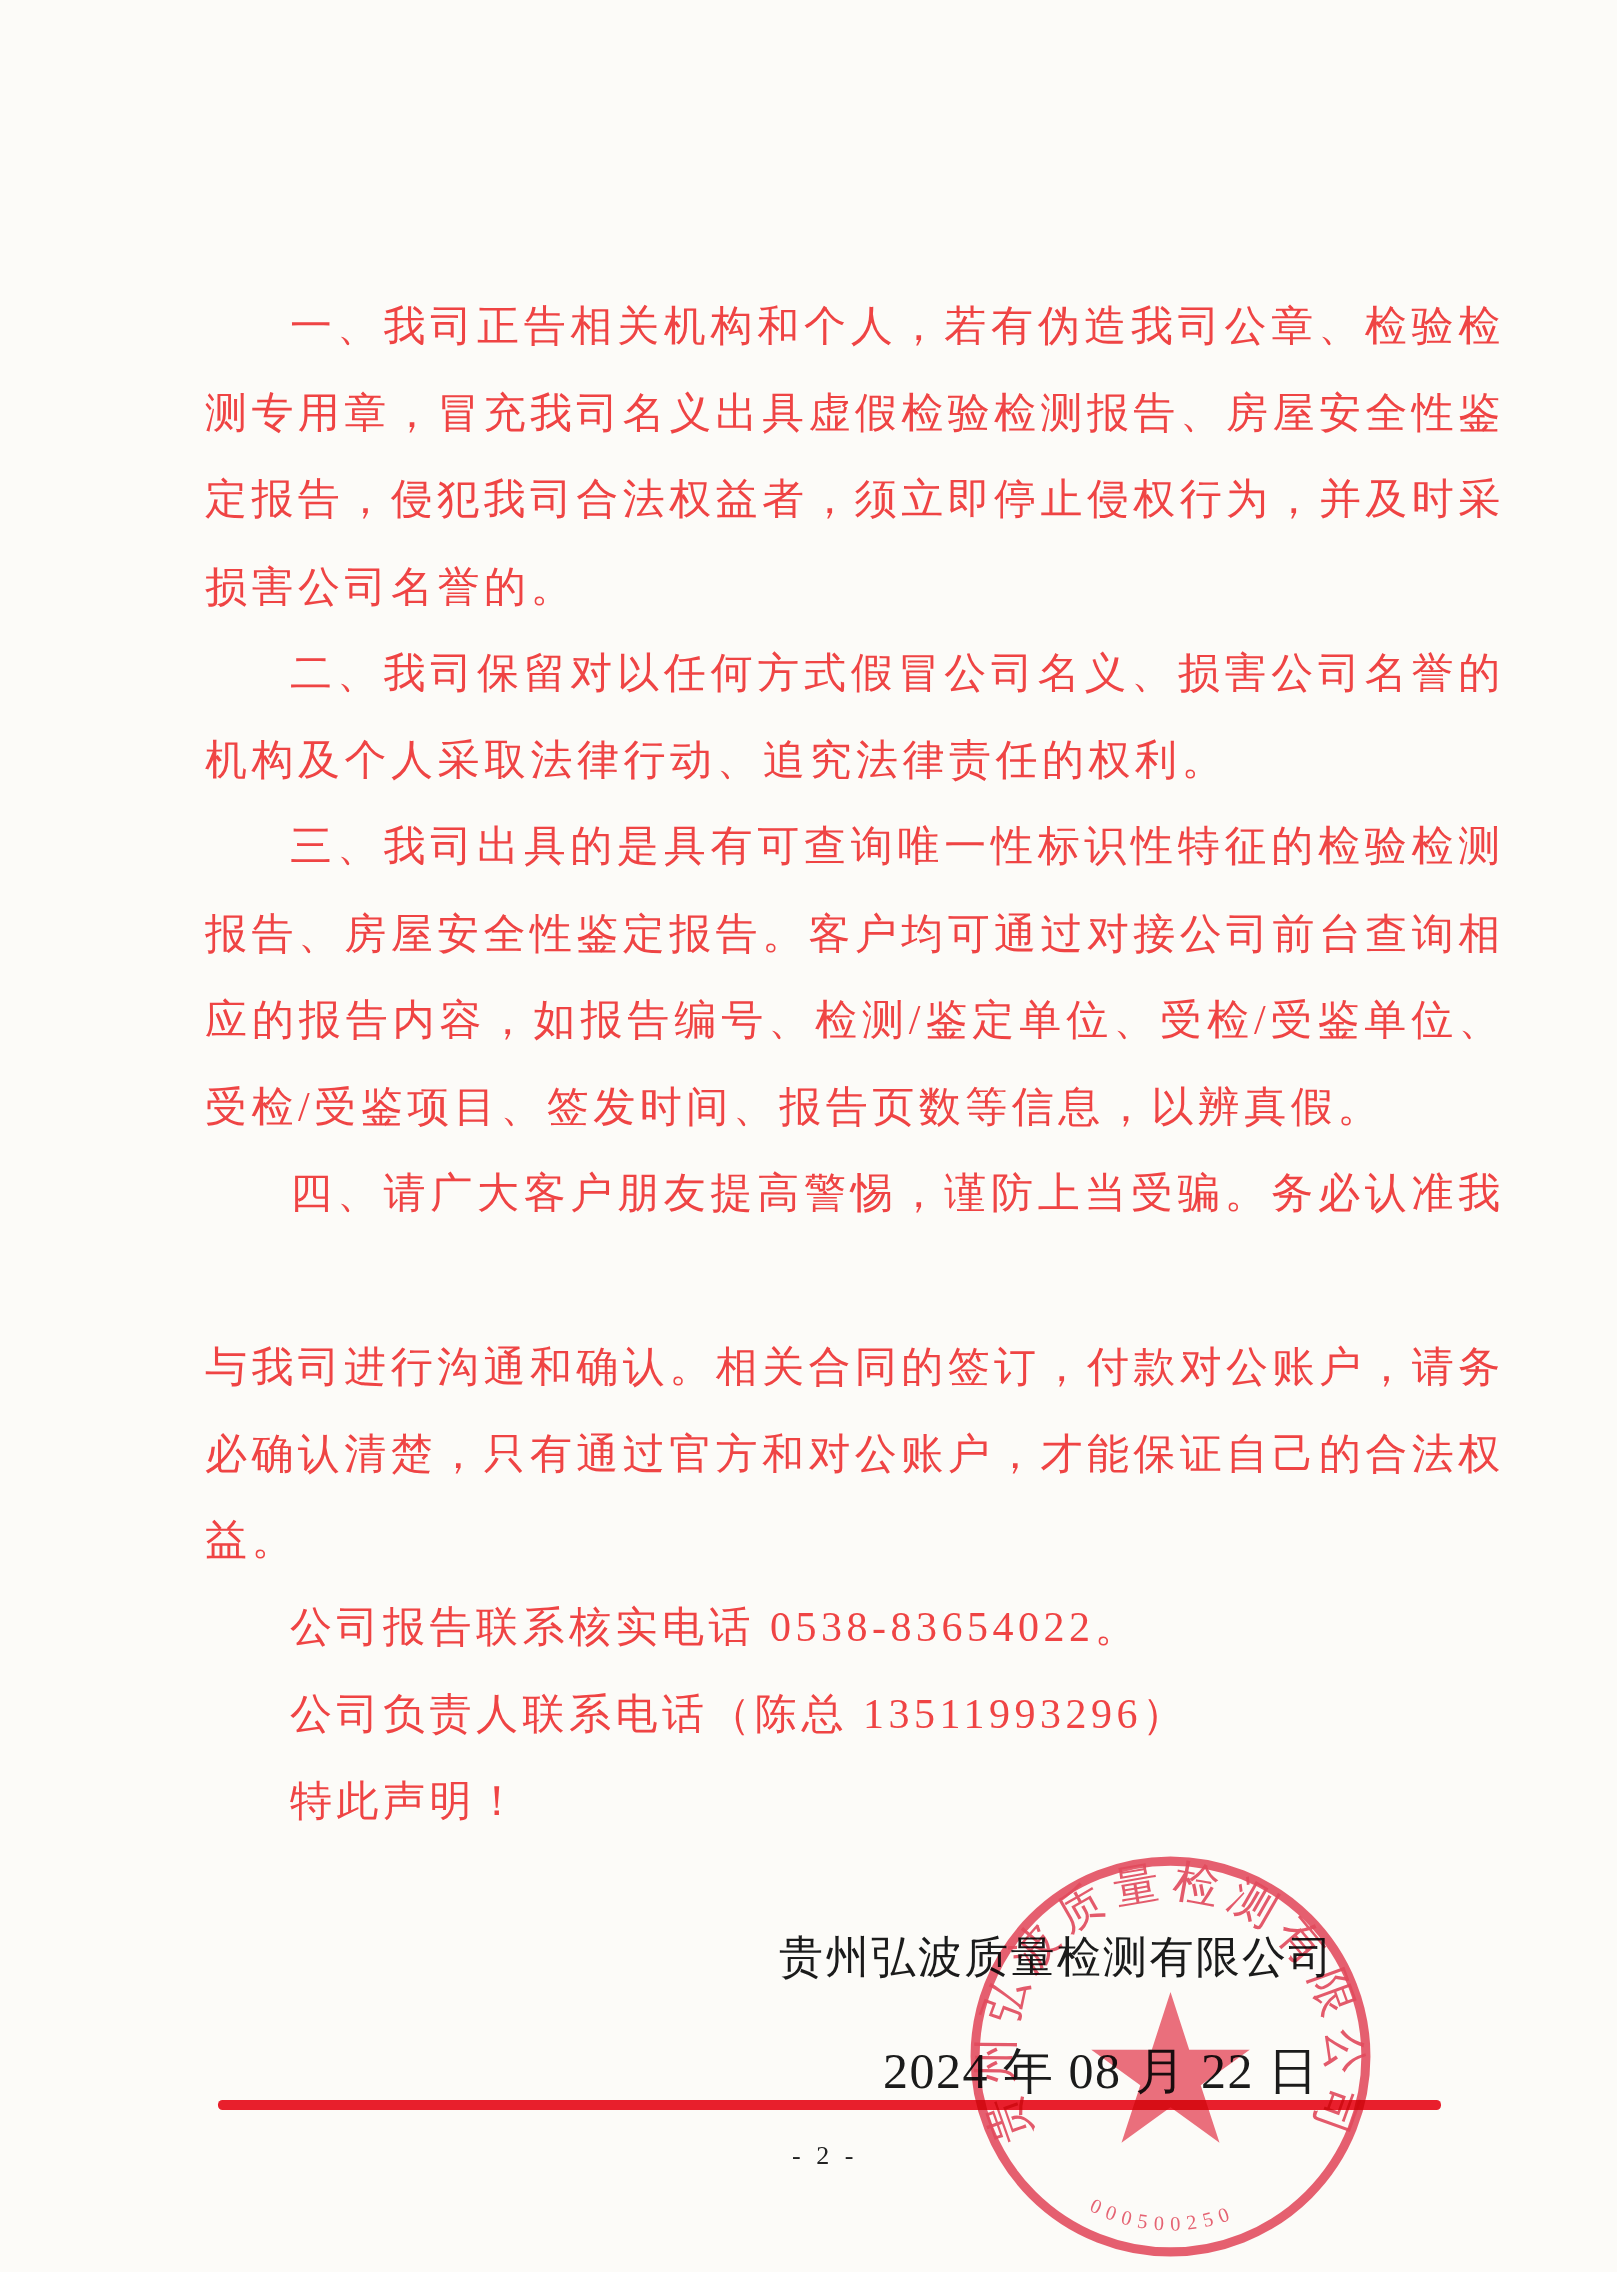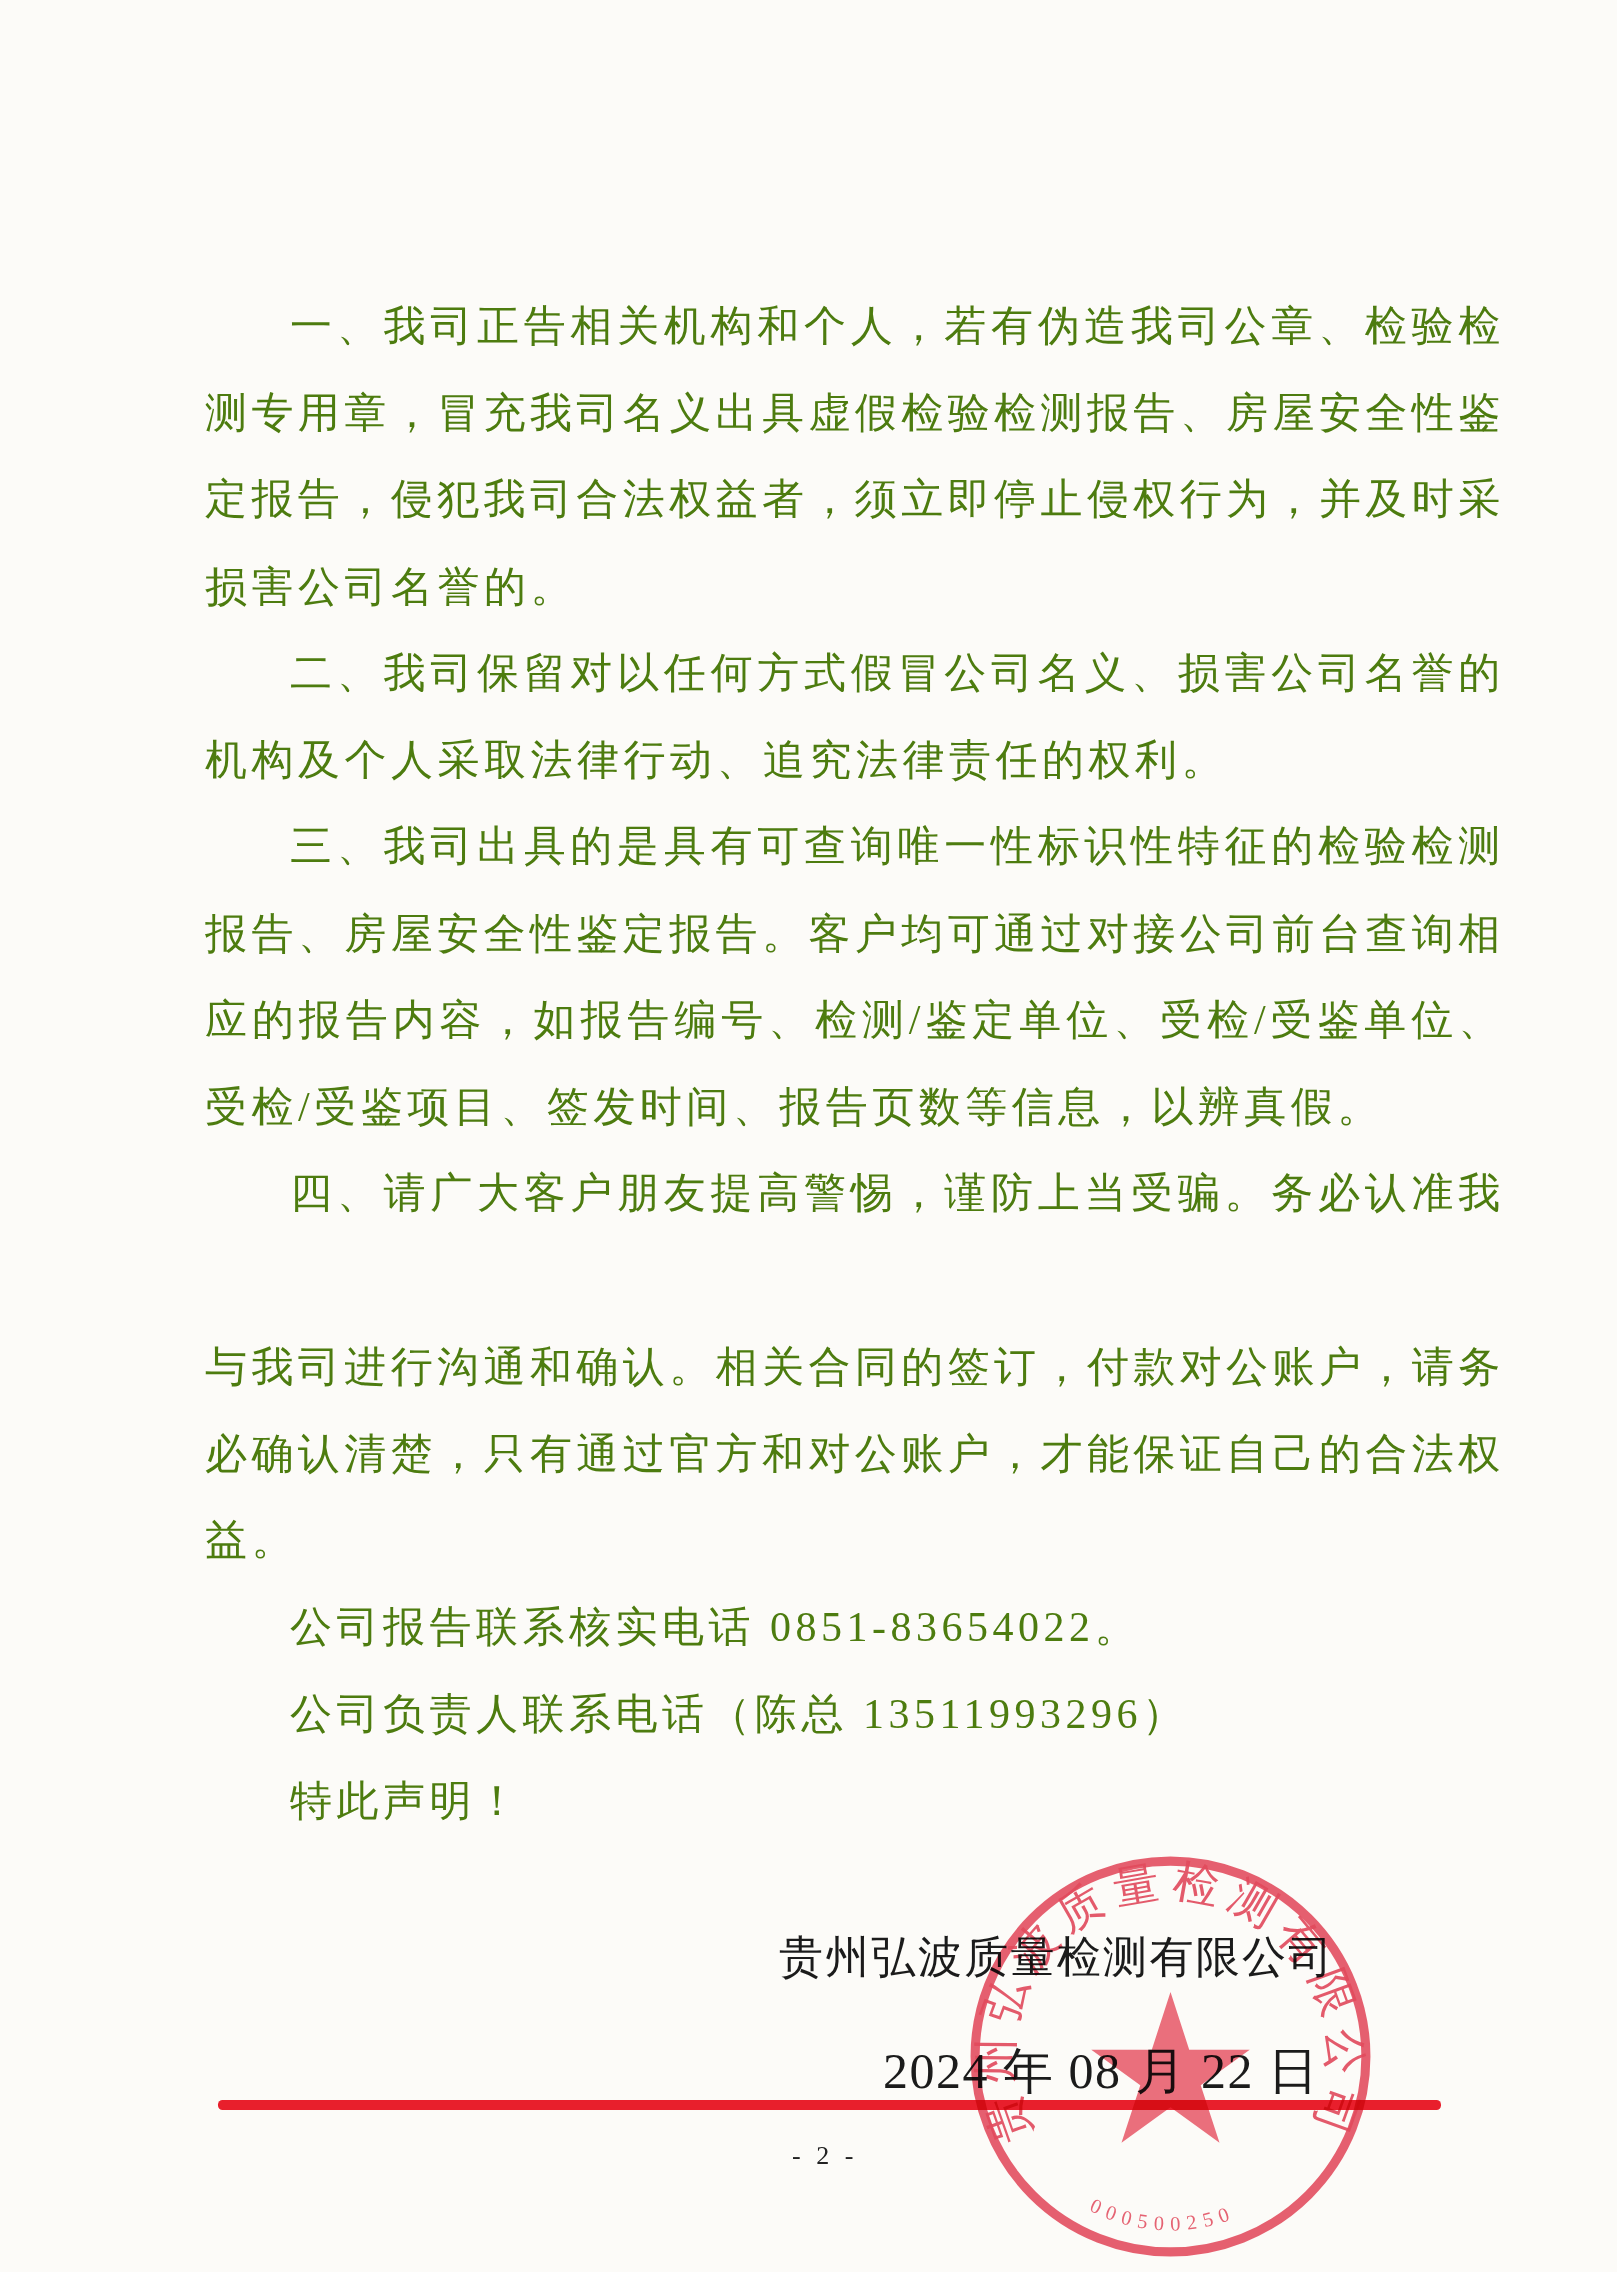--- a/index.html
+++ b/index.html
@@ -14,21 +14,21 @@
   }
   .line{
     position:absolute;
     left:205px;
     width:1299px;
     height:47px;
     font-size:42px;
     line-height:47px;
     letter-spacing:4.5px;
     white-space:nowrap;
-    color:#4d7c0f;
+    color:#ef4444;
   }
   .line.j{
     white-space:normal;
     text-align:justify;
     text-align-last:justify;
     letter-spacing:3.8px;
   }
   .line.ind{ padding-left:85px; width:1214px; }
   .line.j.ind{ width:1214px; }
   .sig-company{
@@ -87,21 +87,21 @@
   <div class="line j ind" style="top:650px">二、我司保留对以任何方式假冒公司名义、损害公司名誉的</div>
   <div class="line" style="top:737px">机构及个人采取法律行动、追究法律责任的权利。</div>
   <div class="line j ind" style="top:823px">三、我司出具的是具有可查询唯一性标识性特征的检验检测</div>
   <div class="line j" style="top:911px">报告、房屋安全性鉴定报告。客户均可通过对接公司前台查询相</div>
   <div class="line j" style="top:997px">应的报告内容，如报告编号、检测/鉴定单位、受检/受鉴单位、</div>
   <div class="line" style="top:1084px">受检/受鉴项目、签发时间、报告页数等信息，以辨真假。</div>
   <div class="line j ind" style="top:1170px">四、请广大客户朋友提高警惕，谨防上当受骗。务必认准我</div>
   <div class="line j" style="top:1344px">与我司进行沟通和确认。相关合同的签订，付款对公账户，请务</div>
   <div class="line j" style="top:1431px">必确认清楚，只有通过官方和对公账户，才能保证自己的合法权</div>
   <div class="line" style="top:1517px">益。</div>
-  <div class="line ind" style="top:1604px">公司报告联系核实电话 0851-83654022。</div>
+  <div class="line ind" style="top:1604px">公司报告联系核实电话 0538-83654022。</div>
   <div class="line ind" style="top:1691px">公司负责人联系电话（陈总 13511993296）</div>
   <div class="line ind" style="top:1778px">特此声明！</div>
 
   <div class="sig-company">贵州弘波质量检测有限公司</div>
   <div class="sig-date">2024 年 08 月 22 日</div>
 
   <svg class="seal" viewBox="0 0 540 540" aria-hidden="true">
     <circle cx="270" cy="270" r="258" fill="none" stroke="#e23a50" stroke-width="12" opacity="0.88"></circle>
     <path id="sealArcTop" d="M 88 375 A 210 210 0 1 1 452 375" fill="none"></path>
     <path id="sealArcBottom" d="M 138 458 A 230 230 0 0 0 402 458" fill="none"></path>

